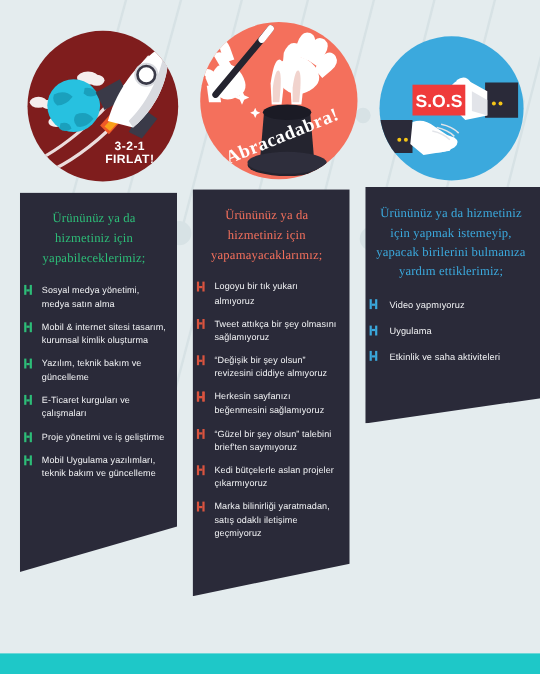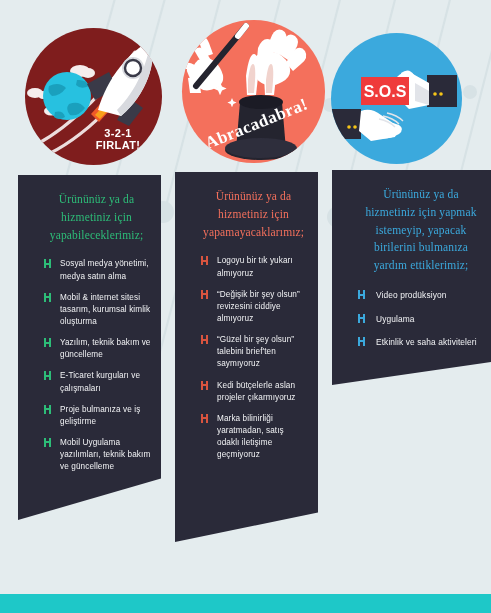--- a/index.html
+++ b/index.html
@@ -20,21 +20,21 @@
   #bg-pattern { position: absolute; inset: 0; width: 491px; height: 613px; }
 
   
   .hero-circle {
     position: absolute;
     border-radius: 50%;
     overflow: hidden;
   }
   #hero-rocket  { left: 25px;  top: 28px; width: 137px; height: 137px; background: #7f1d1d; }
   #hero-magic   { left: 182px; top: 20px; width: 143px; height: 143px; background: #f4705c; }
-  #hero-sos     { left: 331px; top: 33px; width: 131px; height: 131px; background: #3ba9dd; }
+  #hero-sos     { left: 345px; top: 33px; width: 131px; height: 131px; background: #3ba9dd; }
 
   .hero-svg { position: absolute; left: 0; top: 0; }
 
   .circle-caption {
     position: absolute;
     color: #ffffff;
     font-weight: bold;
     text-align: center;
     line-height: 1.12;
     letter-spacing: .4px;
@@ -47,21 +47,21 @@
     transform: rotate(-22deg);
     text-align: center;
     letter-spacing: .5px;
   }
 
   
   .panel {
     position: absolute;
     background: #2a2a39;
     color: #ffffff;
-    padding: 14px 10px 10px 24px;
+    padding: 14px 10px 10px 2px;
   }
   #panel-1 { left: 18px;  top: 175px; width: 143px; height: 345px;
              clip-path: polygon(0 0, 100% 0, 100% 88%, 0 100%); }
   #panel-2 { left: 175px; top: 172px; width: 143px; height: 370px;
              clip-path: polygon(0 0, 100% 0, 100% 92%, 0 100%); }
   #panel-3 { left: 332px; top: 170px; width: 164px; height: 215px;
              clip-path: polygon(0 0, 100% 0, 100% 89%, 0 100%); }
 
   .panel-title {
     text-align: center;
@@ -306,21 +306,21 @@
             <span class="b-m"></span>
           </span>
         <span>E-Ticaret kurguları ve çalışmaları</span>
       </li>
       <li>
         <span class="bullet-icon">
             <span class="b-l"></span>
             <span class="b-r"></span>
             <span class="b-m"></span>
           </span>
-        <span>Proje bulmanıza ve iş geliştirme</span>
+        <span>Proje yönetimi ve iş geliştirme</span>
       </li>
       <li>
         <span class="bullet-icon">
             <span class="b-l"></span>
             <span class="b-r"></span>
             <span class="b-m"></span>
           </span>
         <span>Mobil Uygulama yazılımları, teknik bakım ve güncelleme</span>
       </li>
     </ul>
@@ -336,35 +336,44 @@
             <span class="b-m"></span>
           </span>
         <span>Logoyu bir tık yukarı almıyoruz</span>
       </li>
       <li>
         <span class="bullet-icon">
             <span class="b-l"></span>
             <span class="b-r"></span>
             <span class="b-m"></span>
           </span>
+        <span>Tweet attıkça bir şey olmasını sağlamıyoruz</span>
       </li>
       <li>
         <span class="bullet-icon">
             <span class="b-l"></span>
             <span class="b-r"></span>
             <span class="b-m"></span>
           </span>
         <span>“Değişik bir şey olsun” revizesini ciddiye almıyoruz</span>
       </li>
       <li>
         <span class="bullet-icon">
             <span class="b-l"></span>
             <span class="b-r"></span>
             <span class="b-m"></span>
           </span>
+      </li>
+      <li>
+        <span class="bullet-icon">
+            <span class="b-l"></span>
+            <span class="b-r"></span>
+            <span class="b-m"></span>
+          </span>
+        <span>Herkesin sayfanızı beğenmesini sağlamıyoruz</span>
       </li>
       <li>
         <span class="bullet-icon">
             <span class="b-l"></span>
             <span class="b-r"></span>
             <span class="b-m"></span>
           </span>
         <span>“Güzel bir şey olsun” talebini brief'ten saymıyoruz</span>
       </li>
       <li>
@@ -388,21 +397,21 @@
 
   <div class="panel" id="panel-3">
     <div class="panel-title">Ürününüz ya da hizmetiniz için yapmak istemeyip, yapacak birilerini bulmanıza yardım ettiklerimiz;</div>
     <ul class="panel-list">
       <li>
         <span class="bullet-icon">
             <span class="b-l"></span>
             <span class="b-r"></span>
             <span class="b-m"></span>
           </span>
-        <span>Video prodüksiyon</span>
+        <span>Video yapmıyoruz</span>
       </li>
       <li>
         <span class="bullet-icon">
             <span class="b-l"></span>
             <span class="b-r"></span>
             <span class="b-m"></span>
           </span>
         <span>Uygulama</span>
       </li>
       <li>

